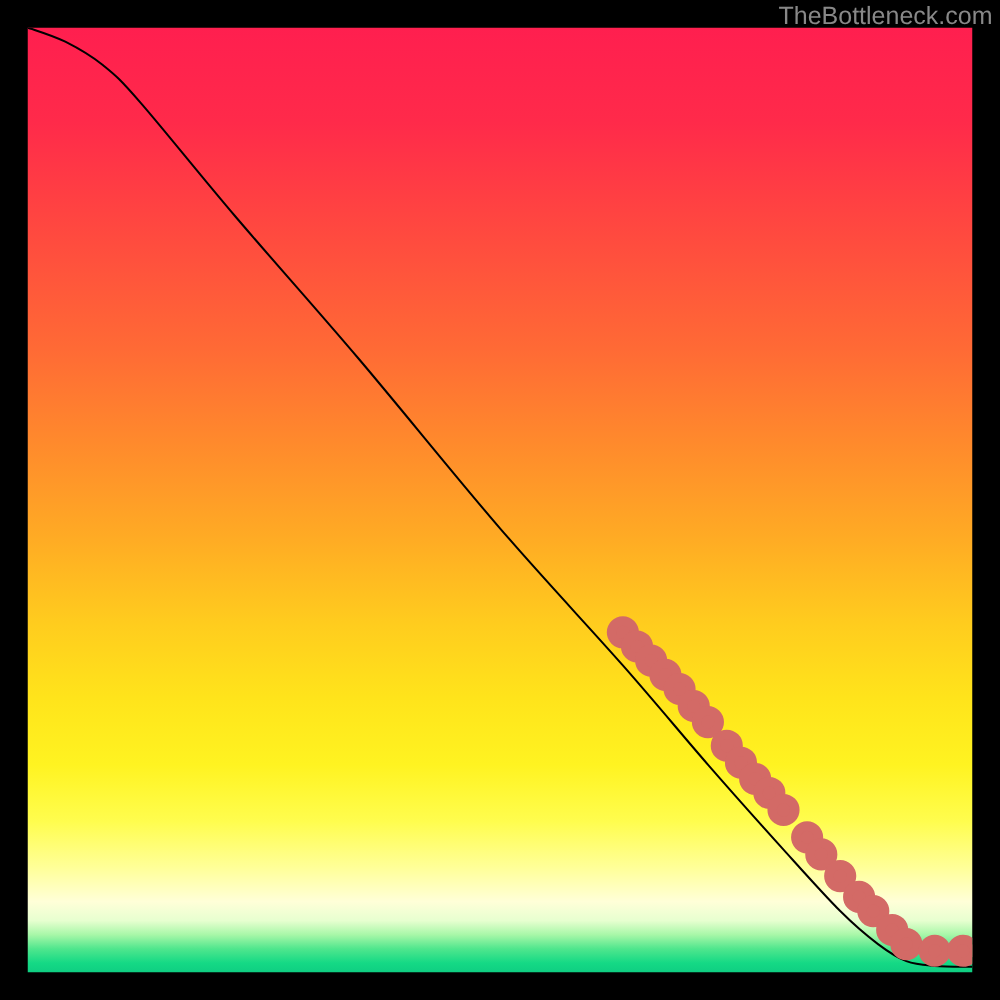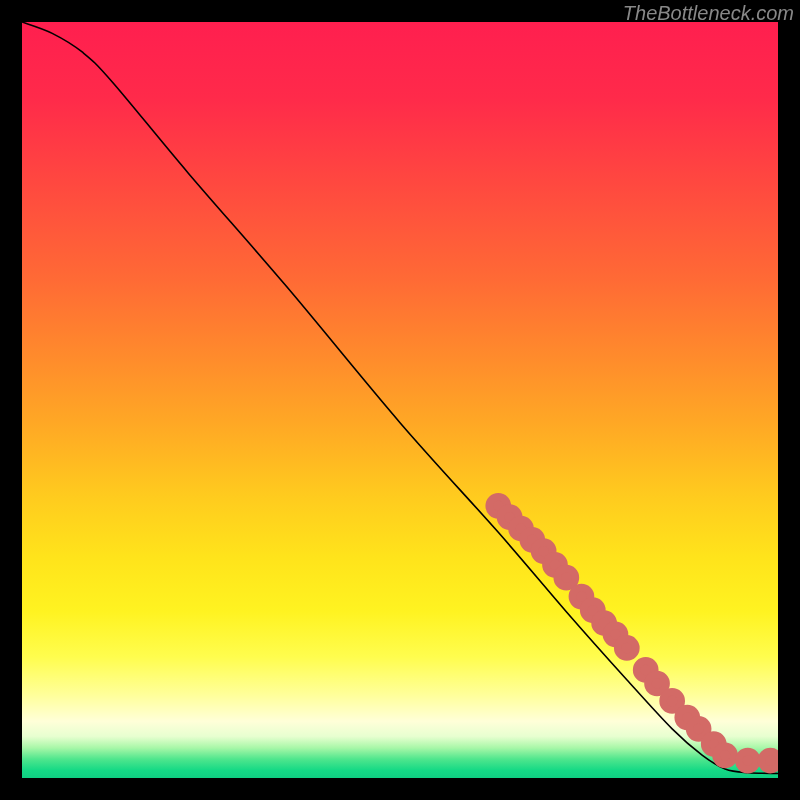--- a/index.html
+++ b/index.html
@@ -12,21 +12,20 @@
     font-family: Arial, Helvetica, sans-serif;
   }
   .watermark {
     position: absolute;
     top: 2px;
     right: 6px;
     color: #888;
     font-size: 20px;
     font-weight: 500;
     z-index: 10;
-    font-style: italic;
   }
   .plot-area {
     position: absolute;
     left: 22px;
     top: 22px;
     width: 756px;
     height: 756px;
     overflow: hidden;
   }
   .gradient-bg {

